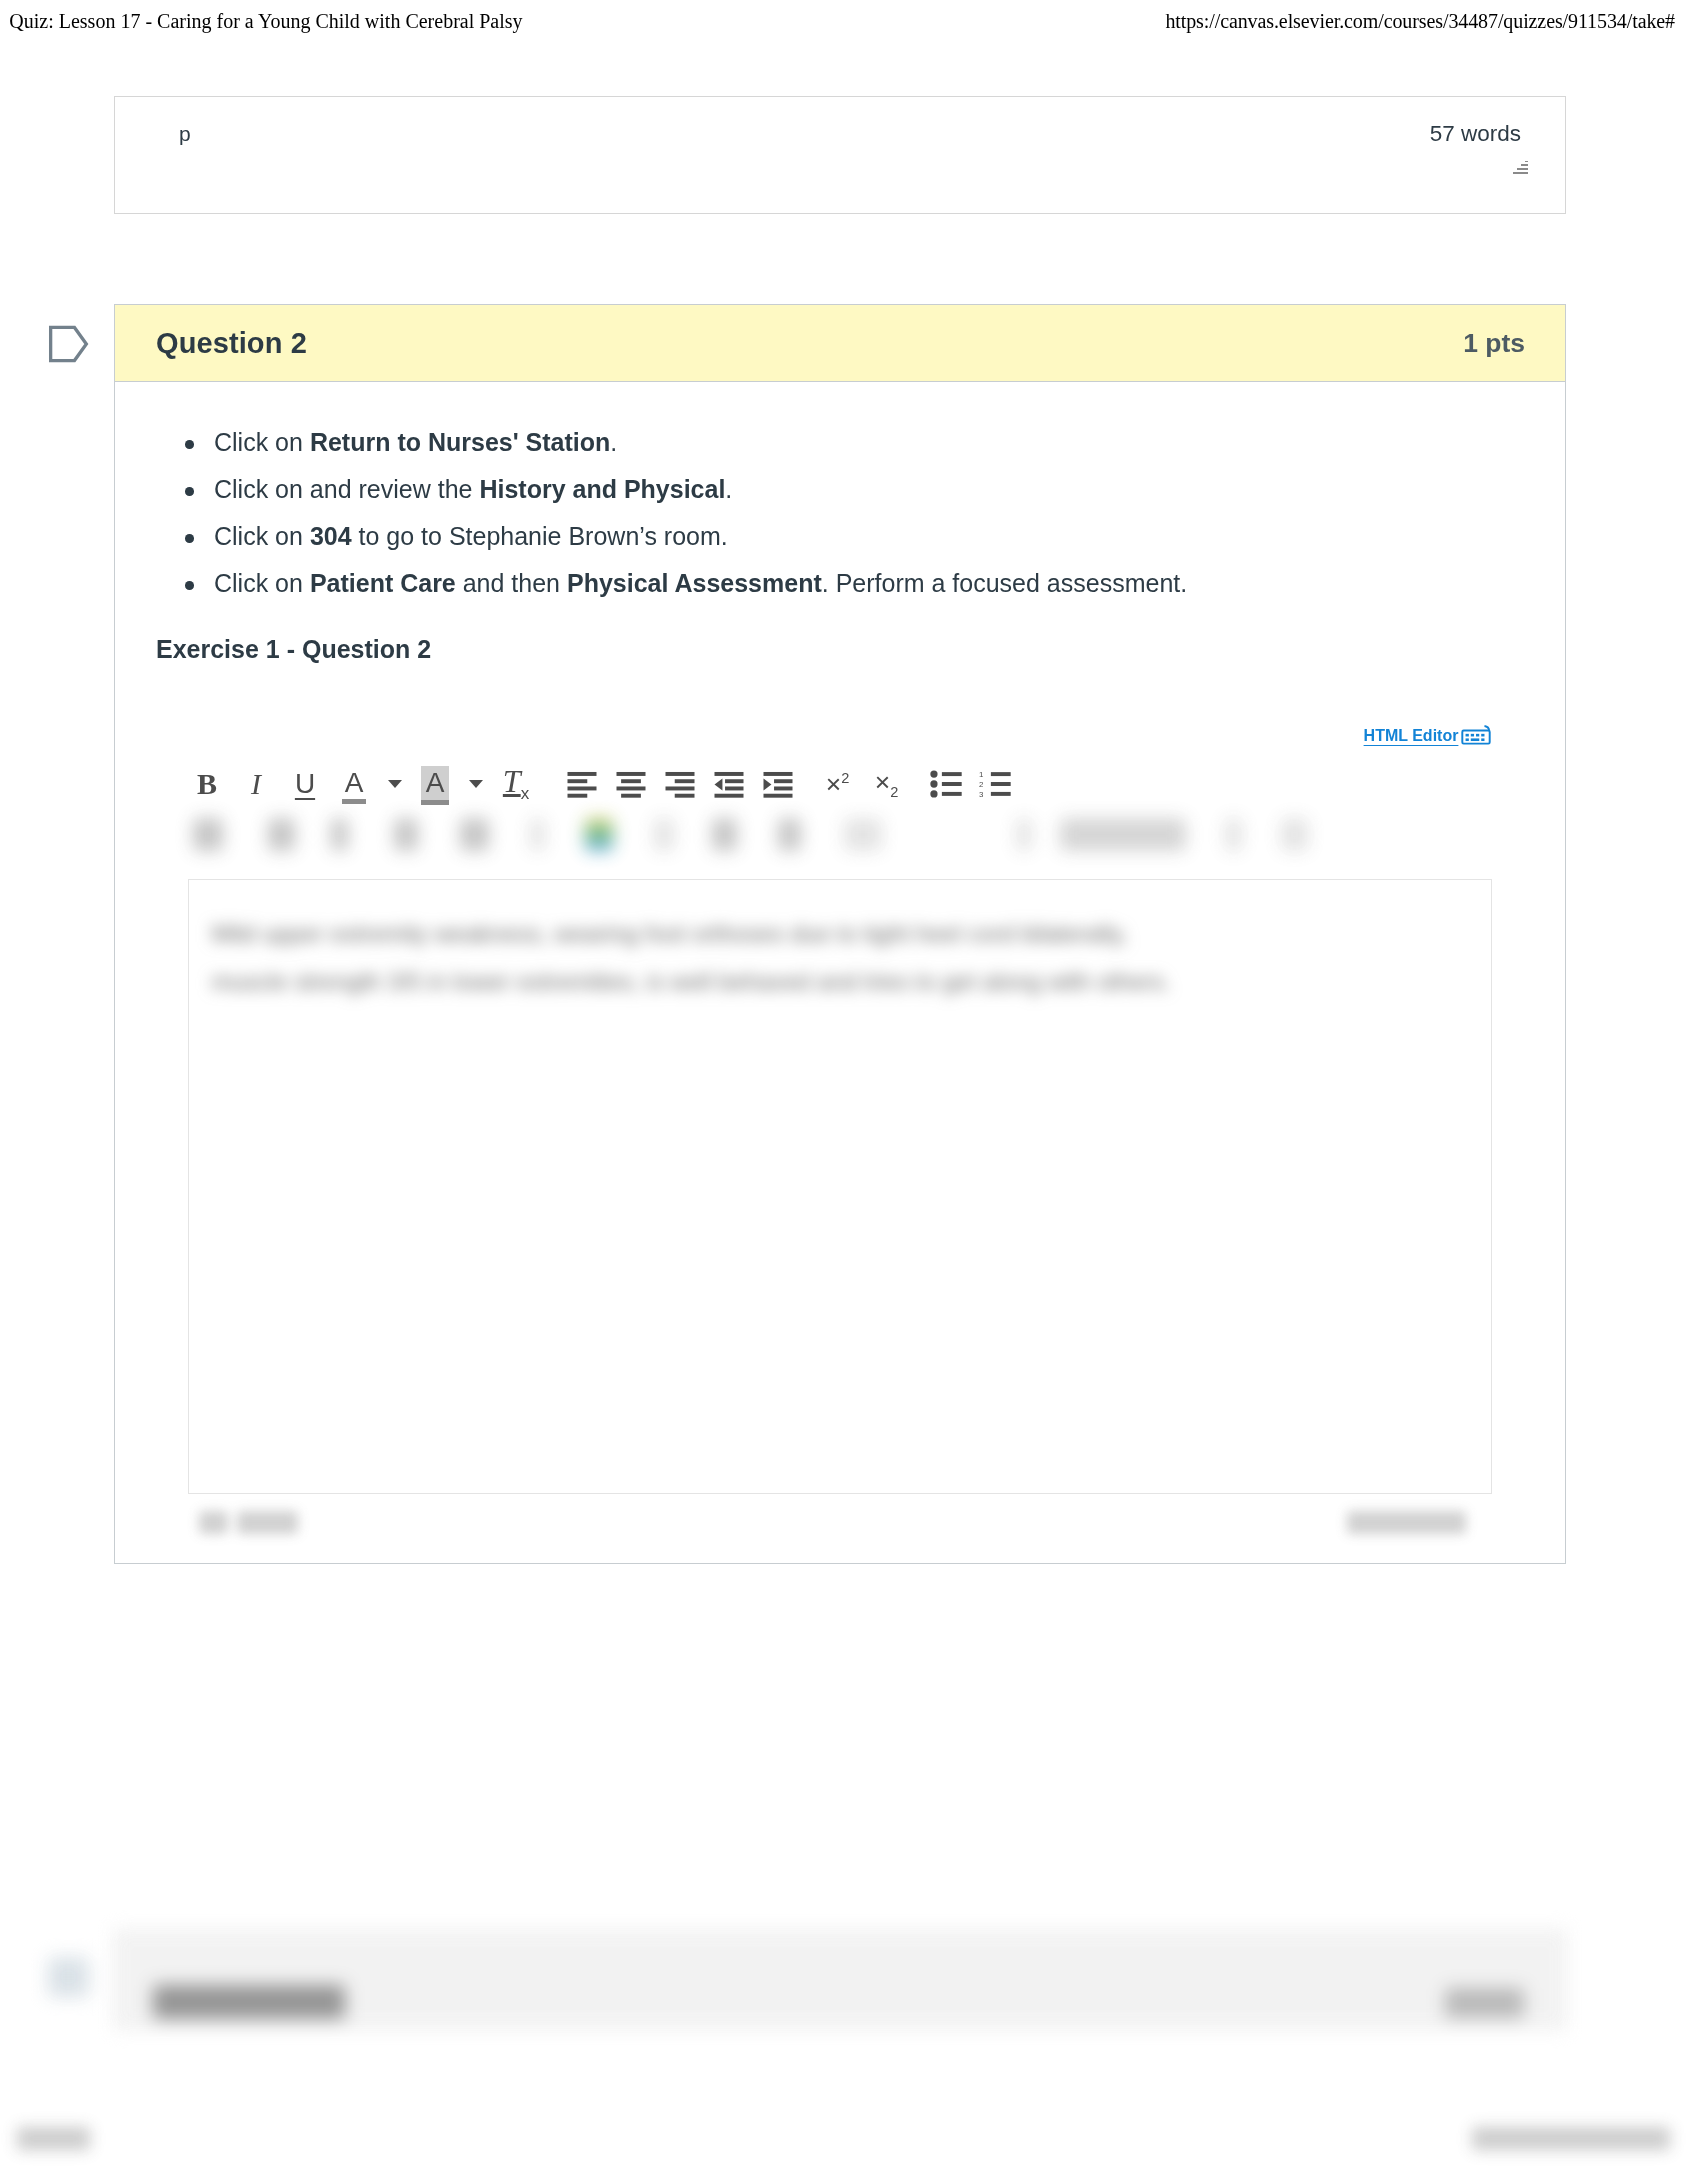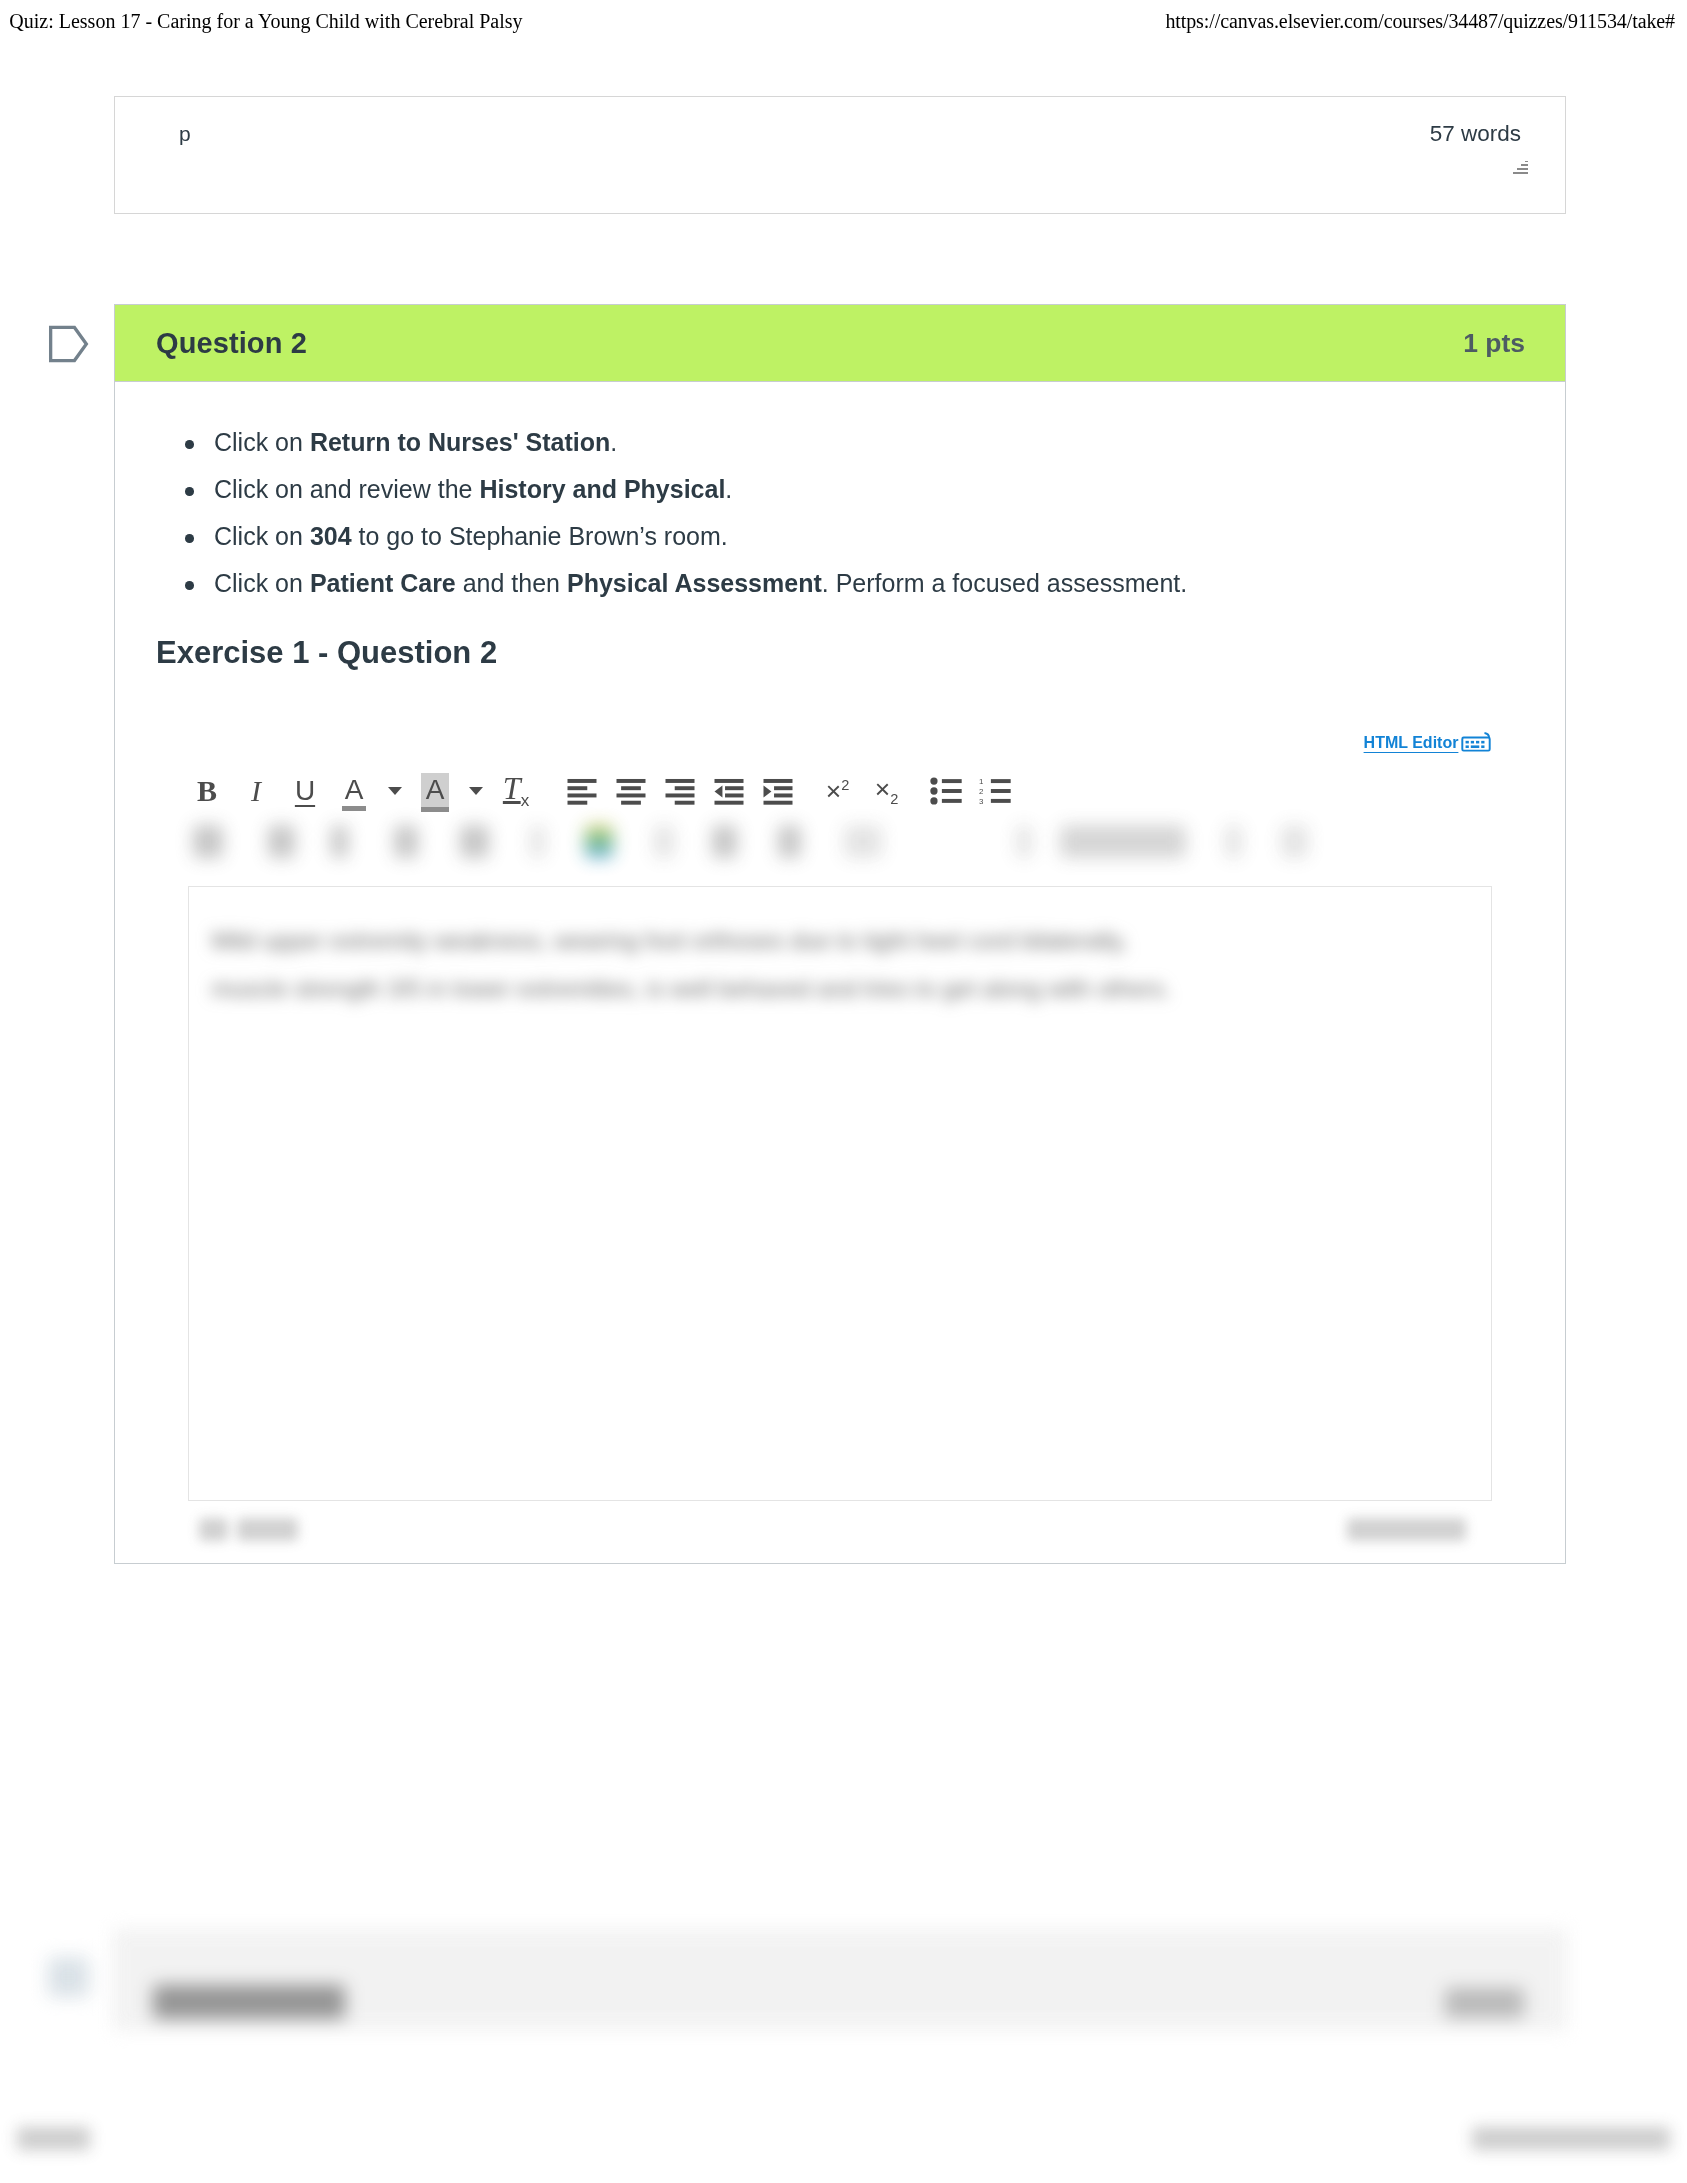--- a/index.html
+++ b/index.html
@@ -98,21 +98,21 @@
     left: 114px;
     top: 304px;
     width: 1452px;
     height: 1260px;
     border: 1.3px solid #c7cdd1;
     box-sizing: border-box;
     background: #ffffff;
   }
   .q-header {
     height: 77px;
-    background: #bef264;
+    background: #fef9c3;
     border-bottom: 1.3px solid #c7cdd1;
     display: flex;
     align-items: center;
     justify-content: space-between;
     padding: 0 40px 0 41px;
     box-sizing: border-box;
   }
   .q-title {
     font-size: 29px;
     font-weight: bold;
@@ -150,21 +150,21 @@
     width: 8.6px;
     height: 8.6px;
     border-radius: 50%;
     background: #2d3b45;
   }
   ul.instructions li b { font-weight: bold; }
 
   .exercise-heading {
     margin-top: 28px;
     margin-left: 0;
-    font-size: 31px;
+    font-size: 25px;
     font-weight: bold;
     color: #2d3b45;
   }
   .prompt-text {
     margin-top: 29px;
     font-size: 25px;
     line-height: 48px;
     color: #2d3b45;
     max-width: 1343px;
   }

